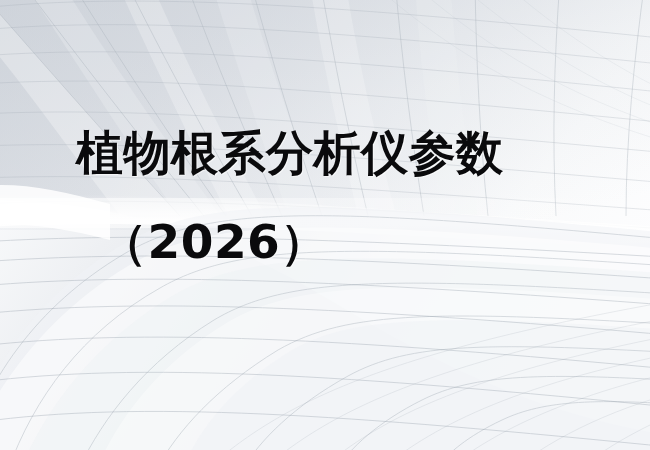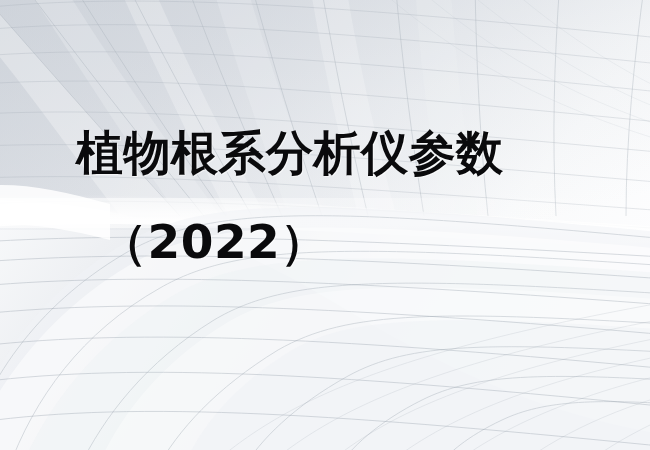--- a/index.html
+++ b/index.html
@@ -192,16 +192,16 @@
         <path d="M 466 -10 C 530 44 602 90 690 120"></path>
         <path d="M 512 -10 C 570 40 638 82 700 106"></path>
       </g>
 
       <path d="M -20 186 C 20 182 60 190 110 204 L 110 240 C 56 226 16 222 -20 226 Z" fill="#ffffff" opacity="0.85"></path>
     </g>
   </svg>
 
   <div id="title-block">
     <div class="title-line-1">植物根系分析仪参数</div>
-    <div class="title-line-2">（2022）</div>
+    <div class="title-line-2">（2026）</div>
   </div>
 
 </div>
 
 </body></html>

